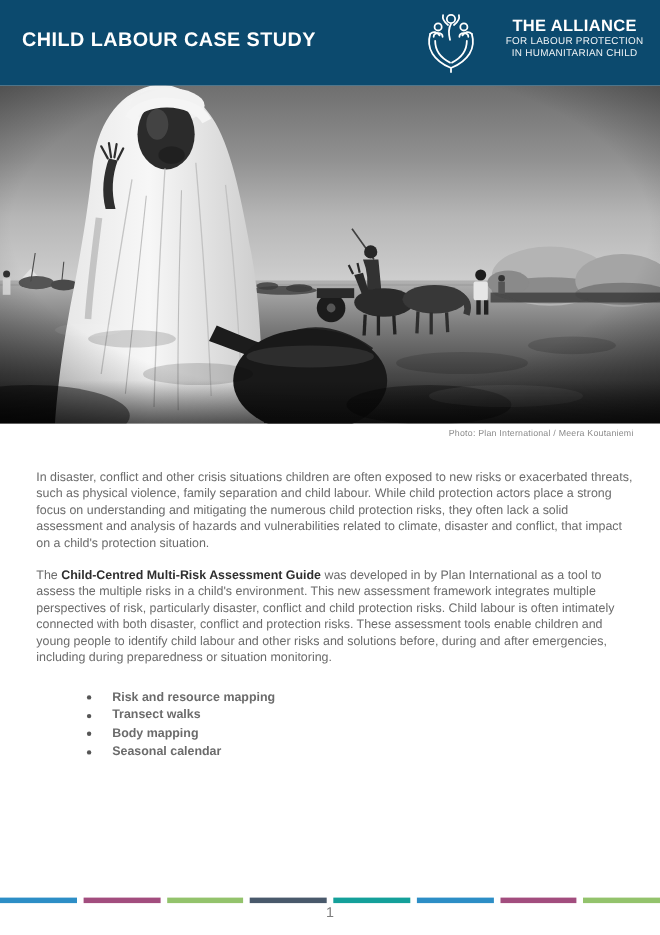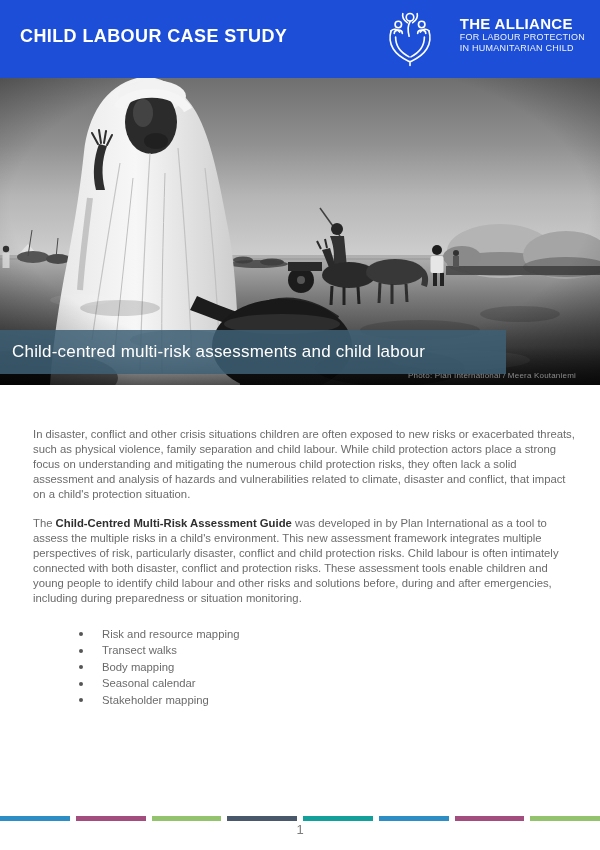--- a/index.html
+++ b/index.html
@@ -27,31 +27,31 @@
   
   .hero { position:absolute; top:78px; left:0; width:600px; height:307px; background:#9a9a9a; }
   .hero svg { position:absolute; top:0; left:0; width:100%; height:100%; display:block; }
   .caption-bar {
     position:absolute; left:0; top:252px; width:506px; height:44px;
     background:rgba(62,95,117,.85);
     display:flex; align-items:center; z-index:3;
   }
   .caption-text { padding-left:12px; color:#ffffff; font-size:17px; letter-spacing:.2px; white-space:nowrap; }
   .credit {
-    position:absolute; top:371px; right:24px;
+    position:absolute; top:389px; right:24px;
     font-size:8px; color:#8a8a8a; letter-spacing:.2px;
   }
   
   .content {
     position:absolute; top:427px; left:33px; width:546px;
     color:#6b6b6b; font-size:11.3px; line-height:15px;
   }
   .content p { margin:0 0 14px 0; }
   .guide-link { color:#2f2f2f; font-weight:bold; cursor:pointer; }
-  .bullets { margin-top:20px; list-style:none; }
+  .bullets { margin-top:20px; list-style:none;font-weight:bold; }
   .bullet-row { display:flex; align-items:center; height:16.5px; }
   .bullet-dot {
     width:4px; height:4px; border-radius:50%; background:#555555;
     margin-left:46px; flex:0 0 auto;
   }
   .bullet-label { margin-left:19px; }
   
   .footer-bar {
     position:absolute; top:816px; left:0; width:600px; height:5px;
     display:flex; gap:6px;
@@ -60,21 +60,21 @@
   .page-num {
     position:absolute; top:822px; left:0; width:600px;
     text-align:center; font-size:13px; color:#7d7d7d;
   }
 </style>
 </head>
 <body>
 
 <div class="page">
 
-  <div class="header" style="background: #1d4ed8;">
+  <div class="header" style="background: #0c4a6e; text-align: center;">
     <div class="header-title">CHILD LABOUR CASE STUDY</div>
 
     <div class="logo">
       <svg class="logo-icon" viewBox="0 0 60 64">
         <g stroke="#ffffff" fill="none" stroke-width="1.8" stroke-linecap="round" stroke-linejoin="round">
 
           <circle cx="30" cy="9" r="4.2"></circle>
           <path d="M30,14 C27.5,18 27.5,24 29,30"></path>
           <path d="M27,15 C23,12 21,9 22,5"></path>
           <path d="M33,15 C37,12 39,9 38,5"></path>
@@ -240,23 +240,20 @@
         <ellipse cx="520" cy="236" rx="40" ry="8" fill="#000000" opacity=".15"></ellipse>
         <ellipse cx="390" cy="290" rx="75" ry="18" fill="#000000" opacity=".35"></ellipse>
         <ellipse cx="80" cy="222" rx="30" ry="6" fill="#ffffff" opacity=".08"></ellipse>
         <ellipse cx="460" cy="282" rx="70" ry="10" fill="#ffffff" opacity=".07"></ellipse>
       </g>
       <rect x="0" y="268" width="600" height="39" fill="url(#botFade)"></rect>
       <ellipse cx="28" cy="300" rx="90" ry="28" fill="#000000" opacity=".45"></ellipse>
       <rect x="0" y="0" width="600" height="307" fill="url(#vig)"></rect>
     </svg>
 
-    <div class="caption-bar" style="background: rgba(62, 95, 117, 0.85);">
-      <span class="caption-text">Child-centred multi-risk assessments and child labour</span>
-    </div>
   </div>
 
   <div class="credit">Photo: Plan International / Meera Koutaniemi</div>
 
   <div class="content">
     <p>In disaster, conflict and other crisis situations children are often exposed to new risks or exacerbated threats, such as physical violence, family separation and child labour. While child protection actors place a strong focus on understanding and mitigating the numerous child protection risks, they often lack a solid assessment and analysis of hazards and vulnerabilities related to climate, disaster and conflict, that impact on a child's protection situation.</p>
     <p><span>The </span><span class="guide-link">Child-Centred Multi-Risk Assessment Guide</span><span> was developed in by Plan International as a tool to assess the multiple risks in a child's environment. This new assessment framework integrates multiple perspectives of risk, particularly disaster, conflict and child protection risks. Child labour is often intimately connected with both disaster, conflict and protection risks. These assessment tools enable children and young people to identify child labour and other risks and solutions before, during and after emergencies, including during preparedness or situation monitoring.</span></p>
 
     <ul class="bullets">
       <li class="bullet-row">
@@ -267,24 +264,20 @@
         <span class="bullet-dot"></span>
         <span class="bullet-label">Transect walks</span>
       </li>
       <li class="bullet-row">
         <span class="bullet-dot"></span>
         <span class="bullet-label">Body mapping</span>
       </li>
       <li class="bullet-row">
         <span class="bullet-dot"></span>
         <span class="bullet-label">Seasonal calendar</span>
-      </li>
-      <li class="bullet-row">
-        <span class="bullet-dot"></span>
-        <span class="bullet-label">Stakeholder mapping</span>
       </li>
     </ul>
   </div>
 
   <div class="footer-bar">
     <div class="footer-seg" style="background: rgb(45, 142, 198);"></div>
     <div class="footer-seg" style="background: rgb(162, 77, 126);"></div>
     <div class="footer-seg" style="background: rgb(147, 195, 108);"></div>
     <div class="footer-seg" style="background: rgb(73, 89, 107);"></div>
     <div class="footer-seg" style="background: rgb(20, 160, 154);"></div>

